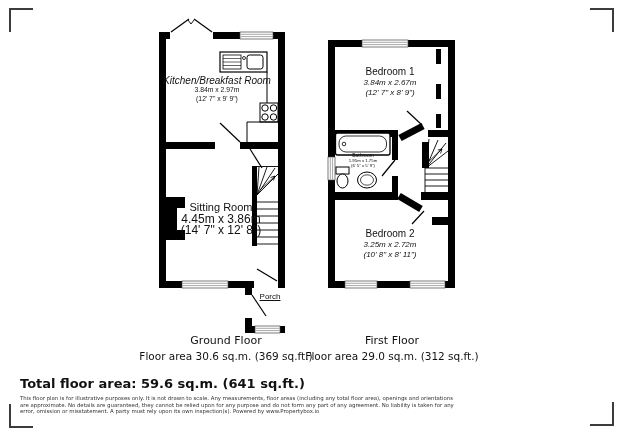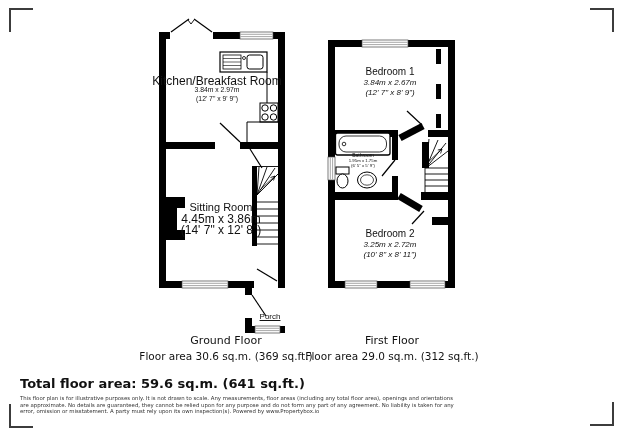--- a/index.html
+++ b/index.html
@@ -7,21 +7,21 @@
           font-family:"Liberation Sans",sans-serif;color:#000;}
   .plan-svg{position:absolute;}
   .label{position:absolute;text-align:center;transform:translateX(-50%);white-space:nowrap;color:#111;}
   .corner{position:absolute;width:22px;height:22px;}
   .corner.tl{border-top:2px solid #3c3c3c;border-left:2px solid #3c3c3c;}
   .corner.tr{border-top:2px solid #3c3c3c;border-right:2px solid #3c3c3c;}
   .corner.bl{border-bottom:2px solid #3c3c3c;border-left:2px solid #3c3c3c;}
   .corner.br{border-bottom:2px solid #3c3c3c;border-right:2px solid #3c3c3c;}
   .room-name{font-size:10px;line-height:12px;}
   .room-dim{font-size:8px;line-height:10px;font-style:italic;}
-  .kit-name{font-size:12px;line-height:10px;}
+  .kit-name{font-size:10px;line-height:10px;font-style:italic;}
   .kit-dim{font-size:6.8px;line-height:8.6px;}
   .sit-name{font-size:11px;line-height:13px;}
   .sit-dim{font-size:12px;line-height:11px;}
   .bath-name{font-size:5px;line-height:6px;}
   .bath-dim{font-size:4.3px;line-height:5.2px;}
   .floor-title{font-size:11px;line-height:18px;color:#111;}
   .floor-area{font-size:10.5px;line-height:13px;color:#111;}
   .total{position:absolute;font-weight:bold;font-size:13px;color:#111;
          font-family:"DejaVu Sans","Liberation Sans",sans-serif;}
   .disclaimer{position:absolute;font-size:5.4px;line-height:6.6px;color:#333;width:440px;
@@ -220,21 +220,21 @@
     <div class="kit-dim">3.84m x 2.97m</div>
     <div class="kit-dim">(12' 7" x 9' 9")</div>
   </div>
 
   <div class="label" style="left:221px;top:201px;">
     <div class="sit-name">Sitting Room</div>
     <div class="sit-dim">4.45m x 3.86m</div>
     <div class="sit-dim">(14' 7" x 12' 8")</div>
   </div>
 
-  <div class="label" style="left:270px;top:312px;font-size:8px;text-decoration:underline;">Porch</div>
+  <div class="label" style="left:270px;top:292px;font-size:8px;text-decoration:underline;">Porch</div>
 
   <div class="label" style="left:390px;top:66px;">
     <div class="room-name">Bedroom 1</div>
     <div class="room-dim">3.84m x 2.67m</div>
     <div class="room-dim">(12' 7" x 8' 9")</div>
   </div>
 
   <div class="label" style="left:363px;top:152px;">
     <div class="bath-name">Bathroom</div>
     <div class="bath-dim">1.95m x 1.75m</div>

